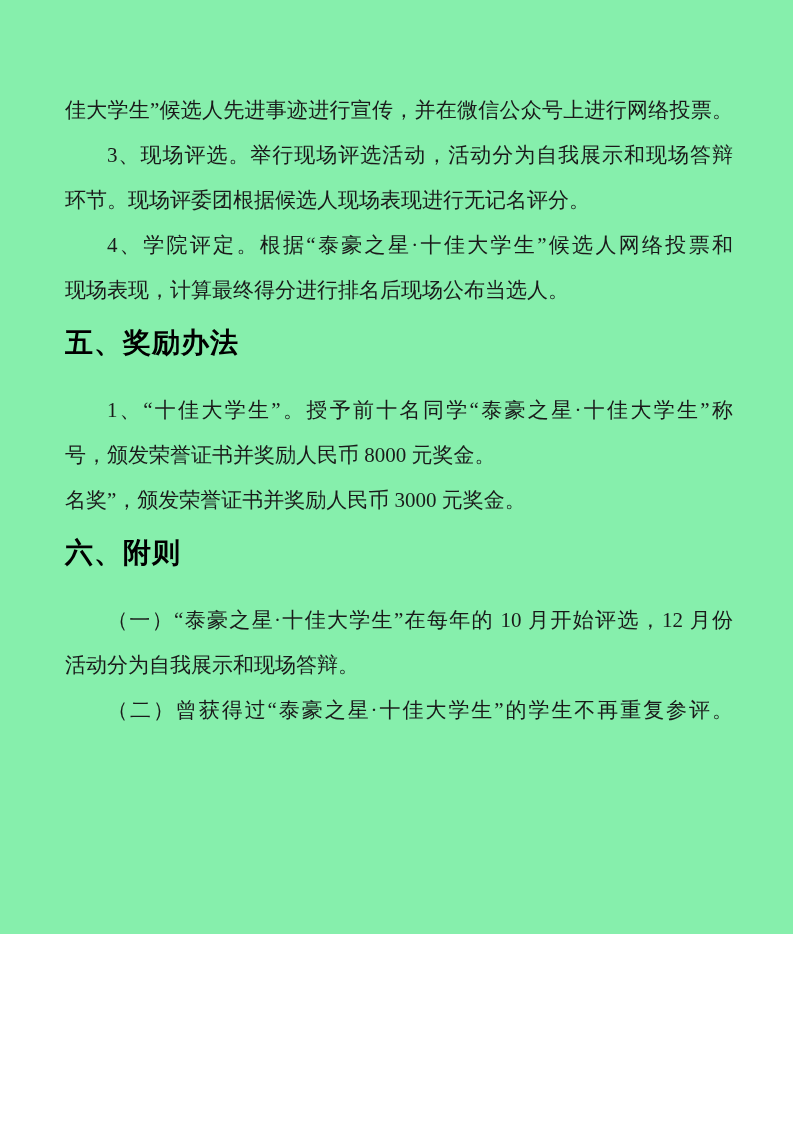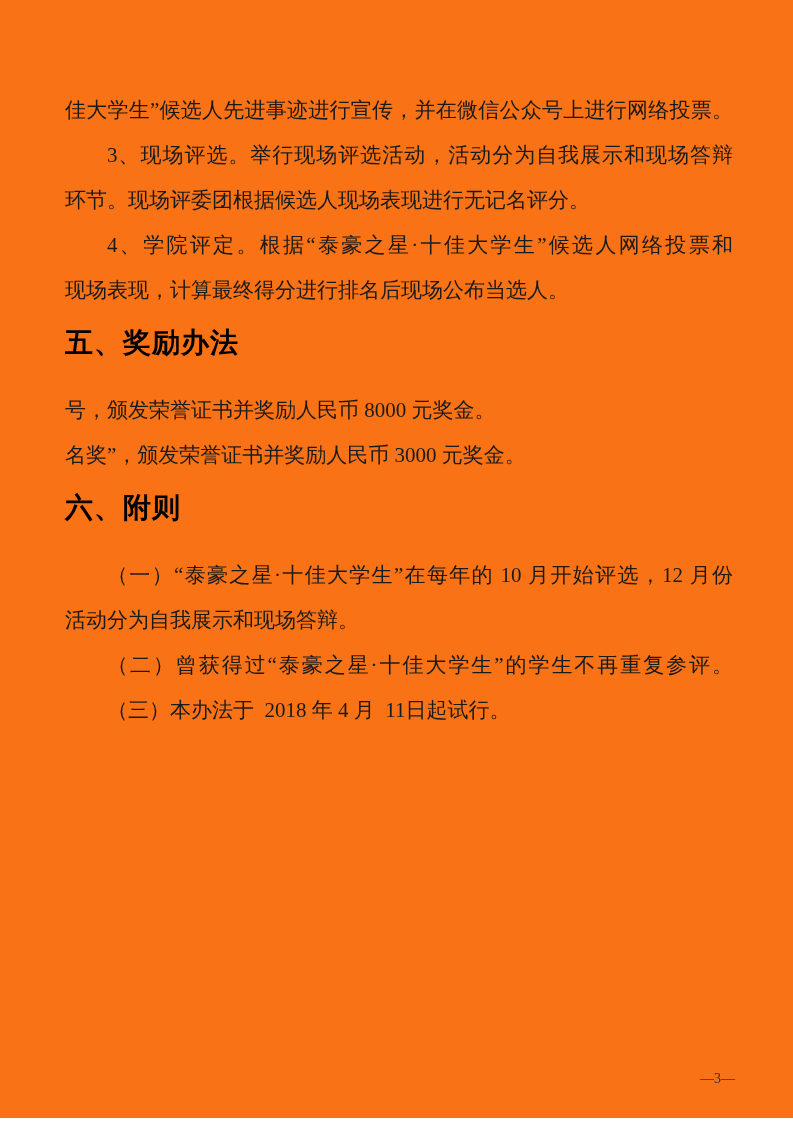--- a/index.html
+++ b/index.html
@@ -3,22 +3,22 @@
 <meta charset="utf-8">
 <style>
   html, body {
     margin: 0;
     padding: 0;
     background: #ffffff;
   }
   .page {
     position: relative;
     width: 793px;
-    height: 1118px;
-    background: #f97316;
+    height: 934px;
+    background: #86efac;
     overflow: hidden;
   }
   .doc {
     position: absolute;
     left: 65px;
     top: 88px;
     width: 668px;
   }
   .ln {
     font-family: "Liberation Serif", "DejaVu Serif", serif;
@@ -66,29 +66,29 @@
     <div class="ln fill">佳大学生”候选人先进事迹进行宣传，并在微信公众号上进行网络投票。</div>
 
     <div class="ln indent fill">3、现场评选。举行现场评选活动，活动分为自我展示和现场答辩</div>
     <div class="ln">环节。现场评委团根据候选人现场表现进行无记名评分。</div>
 
     <div class="ln indent fill">4、学院评定。根据“泰豪之星·十佳大学生”候选人网络投票和</div>
     <div class="ln">现场表现，计算最终得分进行排名后现场公布当选人。</div>
 
     <h2 class="hd">五、奖励办法</h2>
 
+    <div class="ln indent fill">1、“十佳大学生”。授予前十名同学“泰豪之星·十佳大学生”称</div>
     <div class="ln">号，颁发荣誉证书并奖励人民币 8000 元奖金。</div>
 
     <div class="ln">名奖”，颁发荣誉证书并奖励人民币 3000 元奖金。</div>
 
     <h2 class="hd">六、附则</h2>
 
     <div class="ln indent fill">（一）“泰豪之星·十佳大学生”在每年的 10 月开始评选，12 月份</div>
     <div class="ln">活动分为自我展示和现场答辩。</div>
 
     <div class="ln indent fill">（二）曾获得过“泰豪之星·十佳大学生”的学生不再重复参评。</div>
 
-    <div class="ln indent">（三）本办法于  2018 年 4 月  11日起试行。</div>
 
   </main>
 
   <div class="page-number">—3—</div>
 </div>
 
 </body></html>

